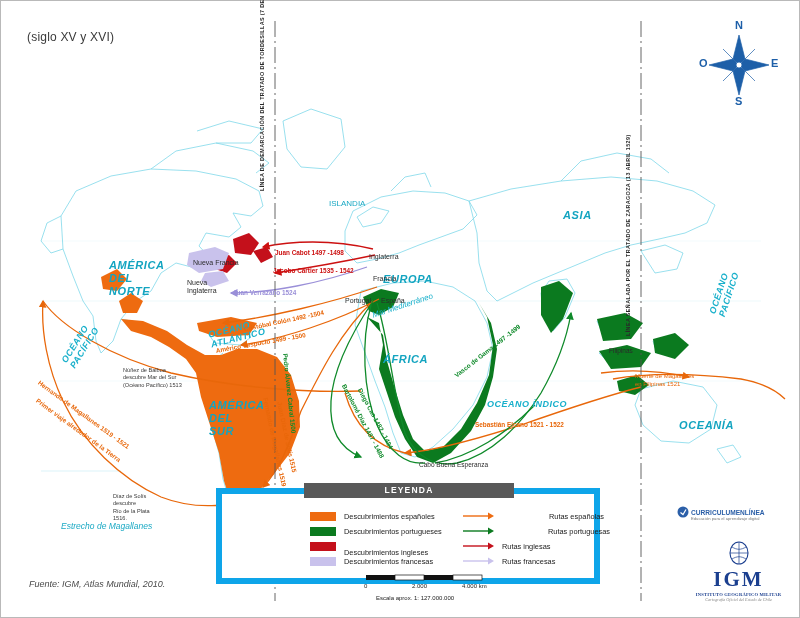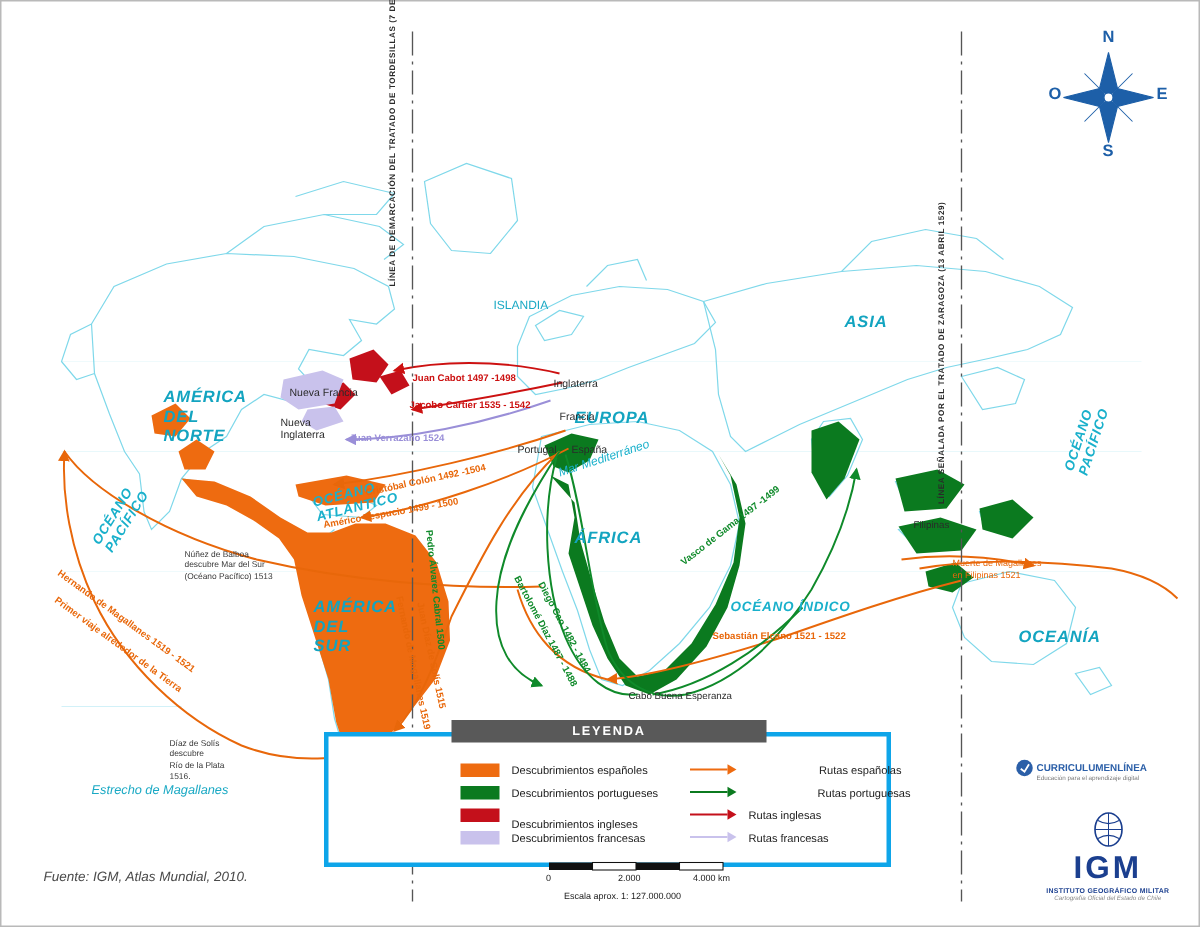--- a/index.html
+++ b/index.html
@@ -58,40 +58,40 @@
   .route-lbl{font-size:6.4px;white-space:nowrap;font-weight:bold;}
   .r-or{color:#e8670a;}
   .r-gr{color:#0f8a2a;}
   .r-rd{color:#cc1111;}
   .r-pu{color:#9a8fd8;}
   .note{font-size:5.6px;color:#e8670a;line-height:1.3;white-space:nowrap;}
   .note.dk{color:#3a3a3a;}
   
   .legend{
     left:215px;top:487px;width:372px;height:84px;
-    background:#ffffff;border:3px solid #0ea5e9;
+    background:#ffffff;border:6px solid #0ea5e9;
   }
   .legend-head{
     position:absolute;left:82px;top:-11px;width:210px;height:15px;
     background:#595959;color:#ffffff;font-size:8.5px;font-weight:bold;
     letter-spacing:1.2px;text-align:center;line-height:15px;
   }
   .lg-row{position:absolute;font-size:7.4px;color:#1a1a1a;white-space:nowrap;}
   .sw{position:absolute;width:26px;height:9px;}
   .sw.es{background:#ee6b10;}
   .sw.pt{background:#0b7a1f;}
   .sw.en{background:#c4101b;}
   .sw.fr{background:#c9c2ec;}
   .scale-txt{
     position:absolute;font-size:6px;color:#222;white-space:nowrap;
   }
   
   .brand1{left:690px;top:508px;font-size:6px;color:#2b5fa8;white-space:nowrap;}
   .brand1 b{font-size:6.6px;}
-  .brand2{left:690px;top:540px;text-align:center;width:95px;}
+  .brand2{left:690px;top:540px;text-align:center;width:95px;font-family:Liberation Serif, serif;}
   .brand2 .igm{font-size:21px;color:#1b3f8f;font-weight:bold;letter-spacing:2px;}
   .brand2 .sub{font-size:4.6px;color:#1b3f8f;font-weight:bold;letter-spacing:.2px;}
   .brand2 .sub2{font-size:4.2px;color:#8a8a8a;font-style:italic;}
   svg{display:block;}
 </style>
 </head>
 <body>
 
 <div id="map">
 
@@ -231,20 +231,21 @@
       <path d="M434,462 C470,456 506,432 534,404"></path>
     </g>
   </svg>
 
   <svg class="abs" style="left:0;top:0;" width="800" height="618" viewBox="0 0 800 618">
     <path d="M274,20 L274,600" stroke="#555" stroke-width="0.9" stroke-dasharray="16,4,2,4" fill="none"></path>
     <path d="M640,20 L640,600" stroke="#555" stroke-width="0.9" stroke-dasharray="16,4,2,4" fill="none"></path>
   </svg>
 
   <div class="abs title">
+    <div class="l2">(siglo XV y XVI)</div>
   </div>
 
   <div class="abs source">Fuente: IGM, Atlas Mundial, 2010.</div>
 
   <div class="abs compass">
     <svg width="92" height="92" viewBox="0 0 92 92">
       <g transform="translate(46,46)">
         <path d="M0,-30 L6,-6 L0,0 L-6,-6 Z" fill="#1d5fa8"></path>
         <path d="M0,30 L6,6 L0,0 L-6,6 Z" fill="#1d5fa8"></path>
         <path d="M-30,0 L-6,-6 L0,0 L-6,6 Z" fill="#1d5fa8"></path>

